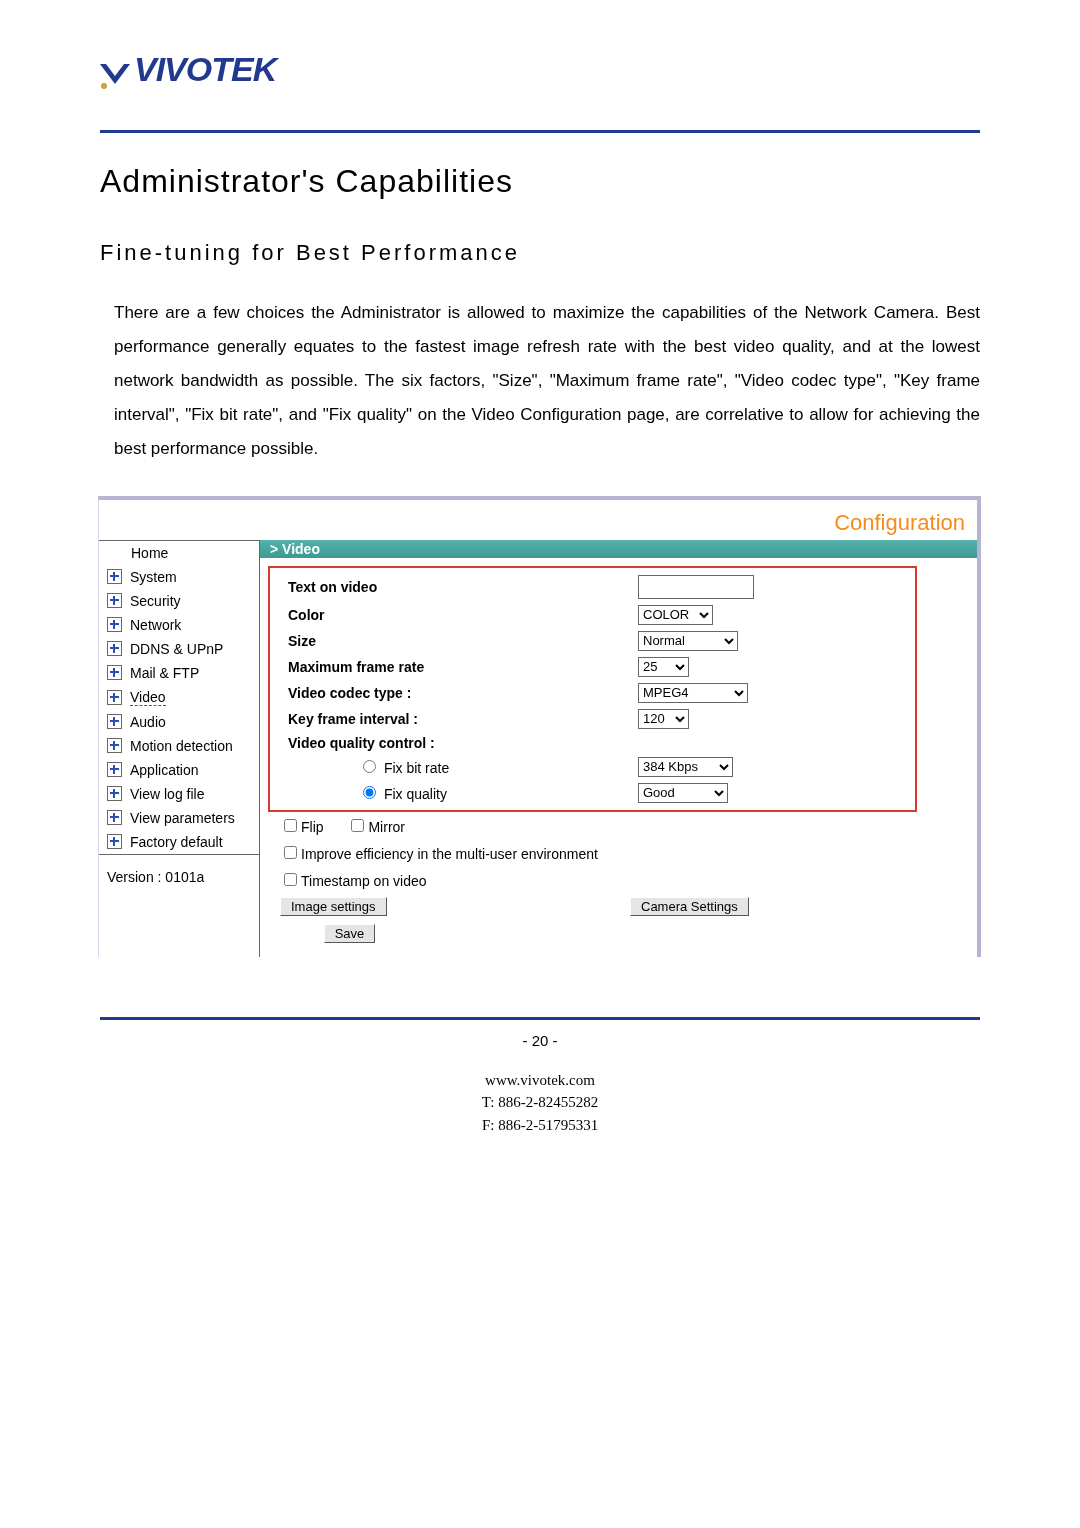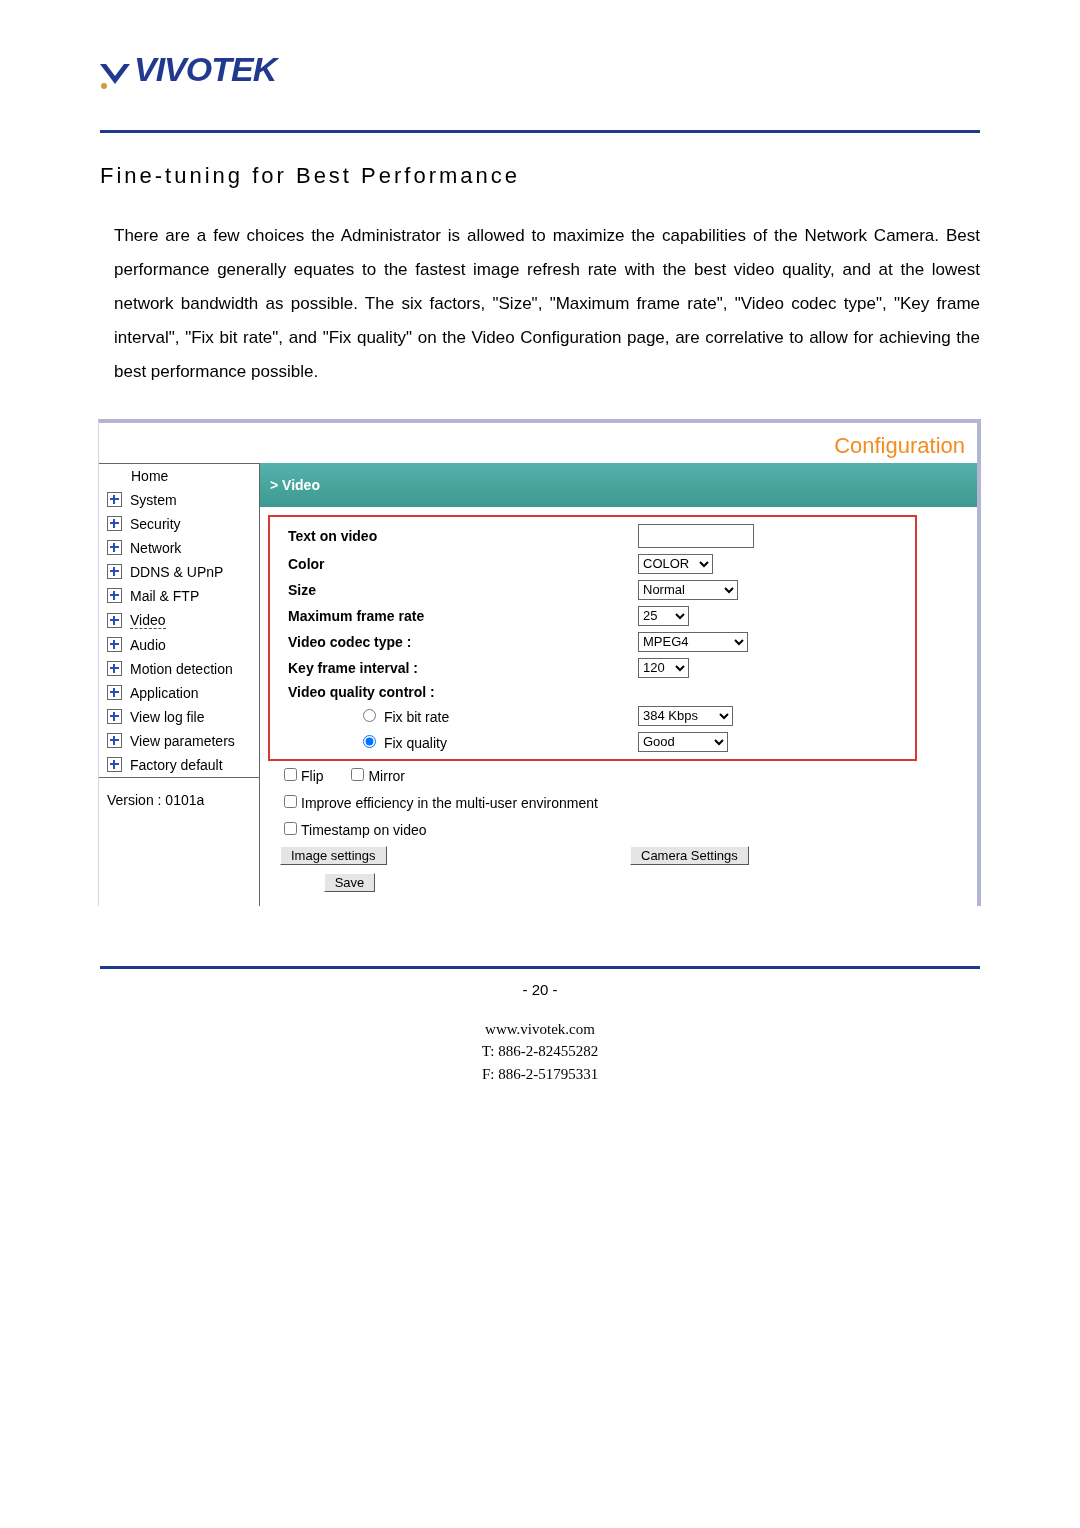--- a/index.html
+++ b/index.html
@@ -118,21 +118,21 @@
     font-size: 14px;
   }
   .main {
     flex: 1 1 auto;
     padding-left: 8px;
     padding-bottom: 10px;
   }
   .section-bar {
     background: linear-gradient(#54b1ab, #3c9a92);
     color: #fff;
-    padding: 14px 10px;
+    padding: 1px 10px;
     font-weight: bold;
     font-size: 14px;
     margin-bottom: 8px;
     margin-left: -8px;
   }
   .form-row {
     display: flex;
     align-items: center;
     padding: 3px 0 3px 12px;
   }
@@ -204,20 +204,21 @@
   <div class="logo-wrap">
     <span class="logo-icon">
       <svg viewBox="0 0 30 26">
         <polygon points="0,0 15,20 30,0 24,0 15,12 6,0" fill="#213a8f"></polygon>
         <circle cx="4" cy="22" r="3" fill="#c7a23a"></circle>
       </svg>
     </span><span class="logo">VIVOTEK</span>
   </div>
   <hr class="divider-bold">
 
+  <div class="h1">Administrator's Capabilities</div>
   <div class="h2">Fine-tuning for Best Performance</div>
   <div class="para">There are a few choices the Administrator is allowed to maximize the capabilities of the Network Camera. Best performance generally equates to the fastest image refresh rate with the best video quality, and at the lowest network bandwidth as possible. The six factors, "Size", "Maximum frame rate", "Video codec type", "Key frame interval", "Fix bit rate", and "Fix quality" on the Video Configuration page, are correlative to allow for achieving the best performance possible.</div>
 
   <div class="config">
     <div class="config-head">Configuration</div>
     <div class="config-body">
       <div class="sidebar">
         <div class="sidebar-item home">
           <span>Home</span>
         </div>

